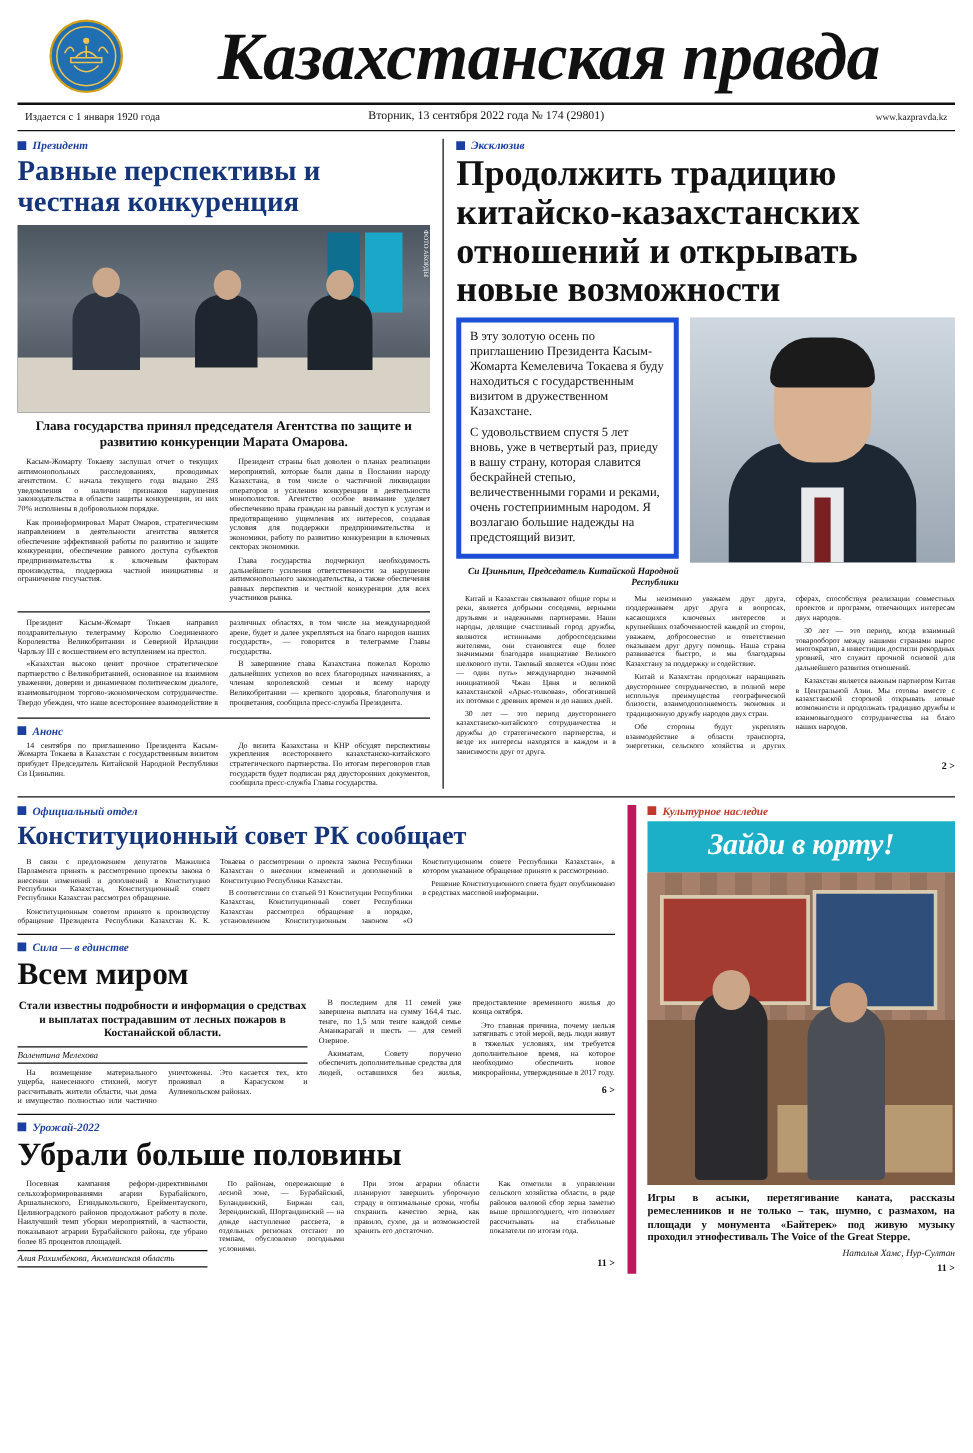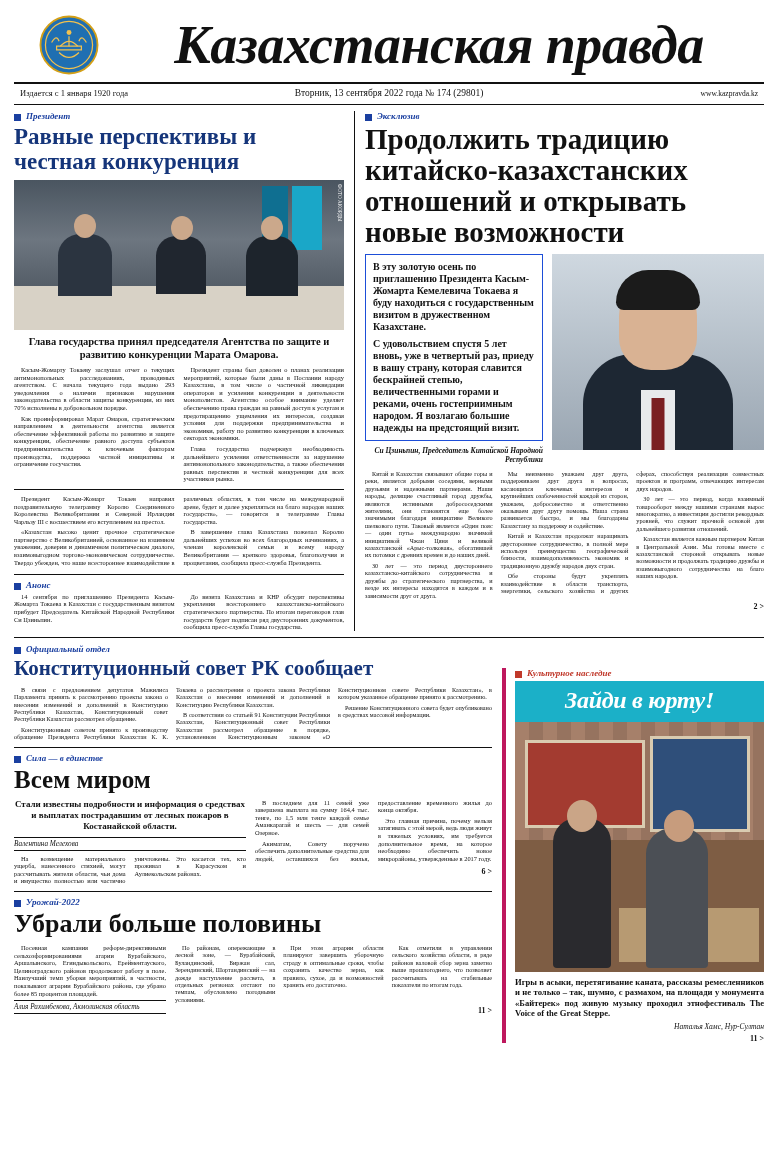--- a/index.html
+++ b/index.html
@@ -33,21 +33,21 @@
 
   .infobar {
     display: flex; align-items: center; justify-content: space-between;
     font-size: 8.5px; padding: 4px 6px 4px 6px;
   }
   .infobar .left { width: 33%; text-align: left; }
   .infobar .center { width: 34%; text-align: center; font-size: 9.5px; }
   .infobar .right { width: 33%; text-align: right; font-size: 7.5px; }
 
   
-  .seclabel { display: flex; align-items: flex-end; gap: 5px; margin-bottom: 3px; }
+  .seclabel { display: flex; align-items: center; gap: 5px; margin-bottom: 3px; }
   .seclabel .sq { width: 7px; height: 7px; background: #1a3fa0; display: inline-block; }
   .seclabel .txt { font-size: 9px; font-style: italic; font-weight: bold; color: #1a3fa0; }
   .seclabel.red .sq { background: #c0392b; }
   .seclabel.red .txt { color: #c0392b; }
 
   .topsep { border-top: 1.5px solid #111; margin: 6px 0 4px 0; }
 
   
   .cols { display: flex; gap: 10px; }
   .colL { width: 330px; flex: 0 0 330px; }
@@ -76,36 +76,36 @@
 
   .lead {
     font-size: 10.5px; line-height: 12.5px; font-weight: bold; margin: 0 0 5px 0; text-align: center;
   }
   .body2 { column-count: 2; column-gap: 9px; font-size: 6.4px; line-height: 7.6px; text-align: justify; }
   .body3 { column-count: 3; column-gap: 8px; font-size: 6.2px; line-height: 7.4px; text-align: justify; }
   .body1 { font-size: 6.4px; line-height: 7.6px; text-align: justify; }
   .body2 p, .body3 p, .body1 p { margin: 0 0 3px 0; text-indent: 7px; }
 
   .boxlead {
-    border: 1px solid #1d4ed8; padding: 6px 7px; font-size: 10px; line-height: 12px;
-    font-weight: bold; margin-bottom: 5px;
+    border: 4px solid #1d4ed8; padding: 6px 7px; font-size: 10px; line-height: 12px;
+    font-weight: normal; margin-bottom: 5px;
   }
   .sig { font-size: 7.5px; font-style: italic; font-weight: bold; text-align: right; margin-top: 5px; line-height: 9px; }
 
   .jump { font-size: 8px; font-weight: bold; text-align: right; margin-top: 3px; }
 
   .hr-sm { border-top: 1px solid #111; margin: 6px 0 5px 0; }
 
   
   .portrait { width: 100%; height: 196px; position: relative; overflow: hidden; background: linear-gradient(#c9d3dc,#8f9aa4); }
 
   
   .bottom { display: flex; gap: 10px; margin-top: 6px; }
   .bcolL { width: 478px; flex: 0 0 478px; }
-  .bcolR { flex: 1; border-left: 4px solid #be185d; padding-left: 9px; margin-top: 24px; }
+  .bcolR { flex: 1; border-left: 7px solid #be185d; padding-left: 9px; }
 
   .yurt-banner {
     background: #1bb0c8; color: #fff; text-align: center;
     font-size: 24px; font-weight: bold; font-style: italic;
     padding: 6px 0 8px 0; letter-spacing: -0.3px;
   }
   .yurt-photo { width: 100%; height: 250px; background: #6d5a48; position: relative; overflow: hidden; }
   .yurt-text { font-size: 8.6px; line-height: 10.4px; font-weight: bold; margin-top: 5px; text-align: justify; }
   .yurt-sig { font-size: 7.5px; font-style: italic; text-align: right; margin-top: 4px; }
 

